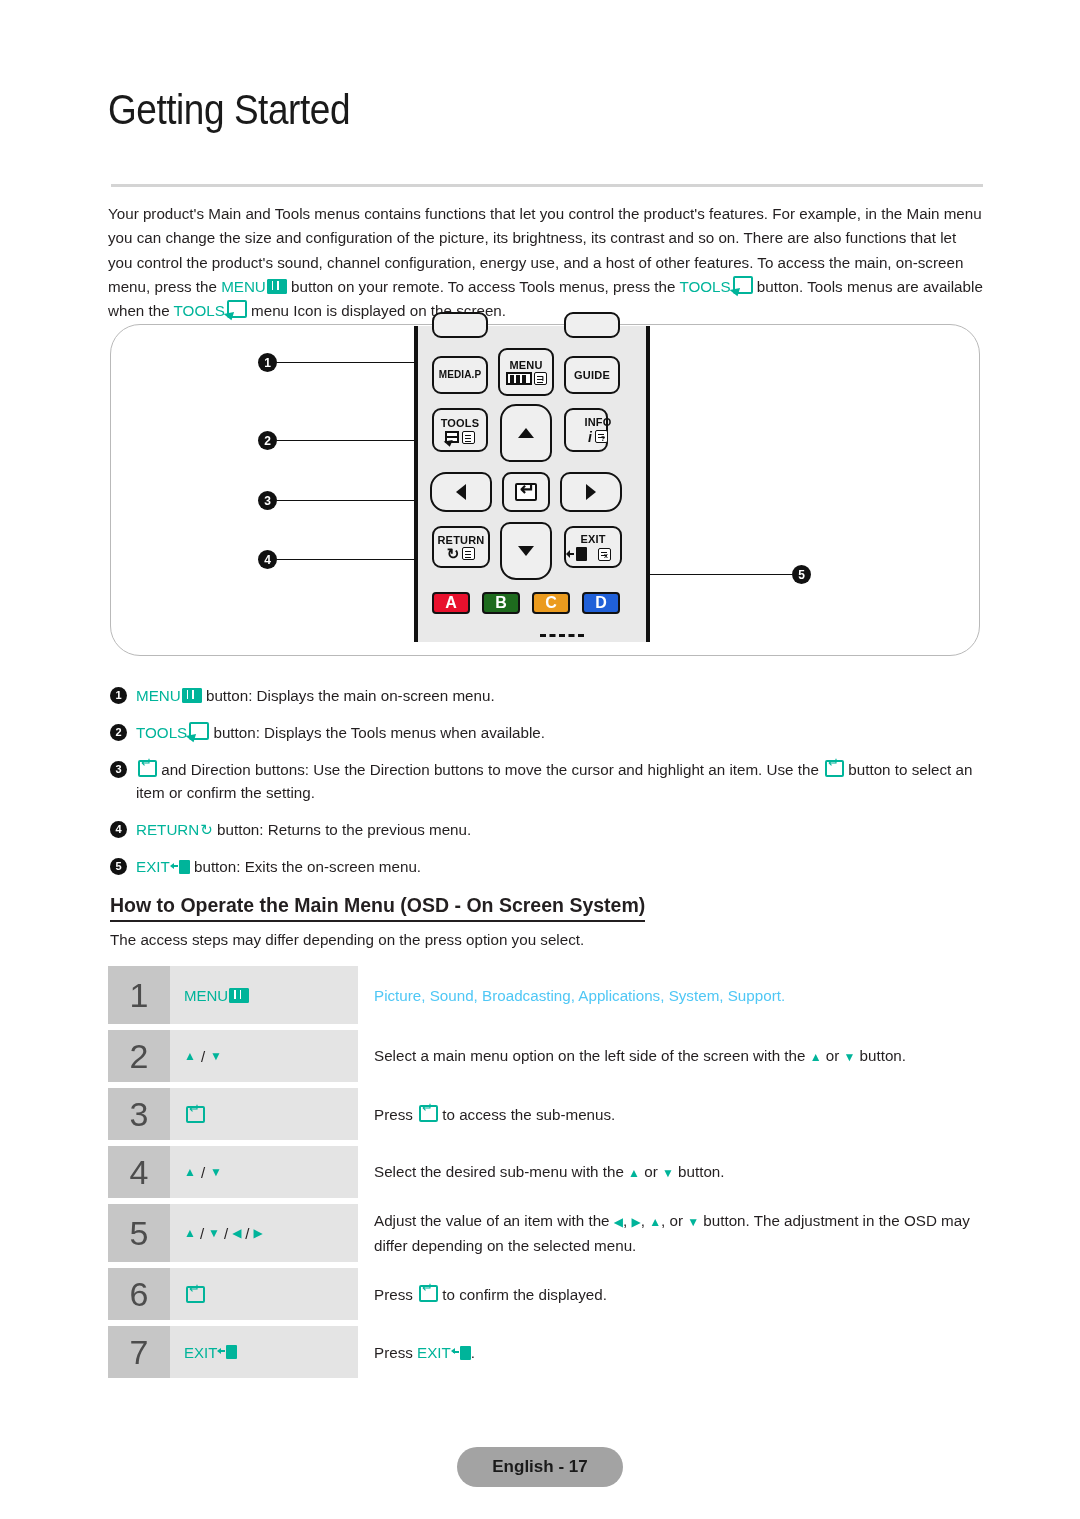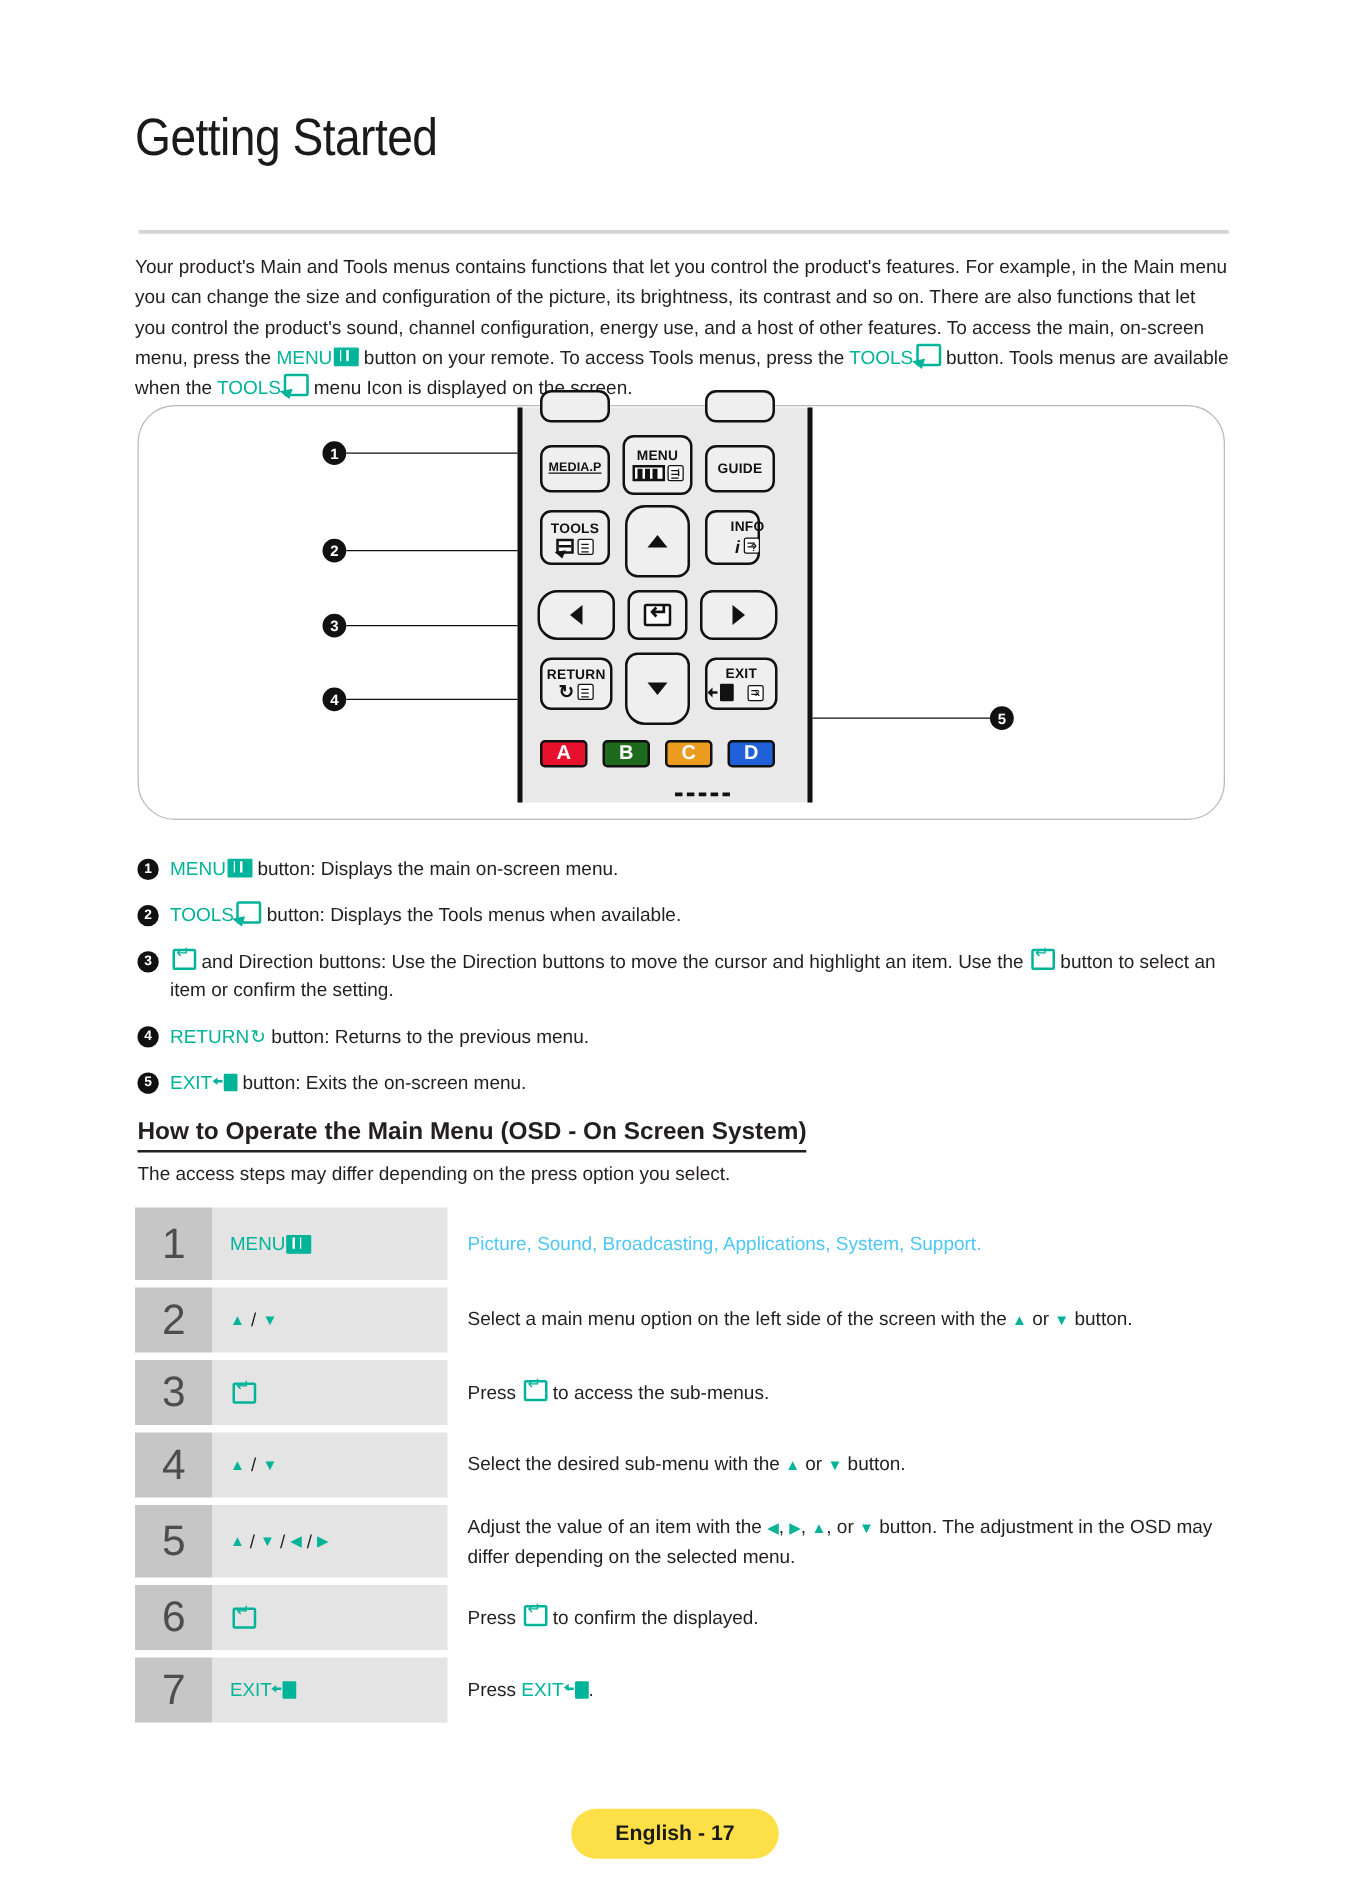--- a/index.html
+++ b/index.html
@@ -101,21 +101,21 @@
     background:#e9e9e9;
     border-left:4px solid #111;border-right:4px solid #111;
     box-sizing:border-box;
   }
   .rbtn{
     position:absolute;background:#efefef;border:2.6px solid #111;
     display:flex;flex-direction:column;align-items:center;justify-content:center;
     font-weight:bold;color:#111;box-sizing:border-box;
   }
   .rbtn .lbl{font-size:11px;letter-spacing:0.2px;line-height:12px;}
-  .rbtn .lbl-sm{font-size:10px;letter-spacing:0.1px;text-decoration:underline;}
+  .rbtn .lbl-sm{font-size:10px;letter-spacing:0.1px;}
 
   .r-round{border-radius:9px;}
 
   
   .top-stub{
     position:absolute;background:#efefef;border:2.6px solid #111;
     border-radius:9px;box-sizing:border-box;
   }
 
   
@@ -224,21 +224,21 @@
     flex:1;padding-left:16px;box-sizing:border-box;
     display:flex;flex-direction:column;justify-content:center;
     font-size:15.2px;line-height:23px;color:#231f20;
   }
   .h-tall{min-height:58px;}
   .h-reg{min-height:52px;}
 
   
   .footer{
     position:absolute;left:457px;top:1431px;width:166px;height:40px;
-    background:#fde047;border-radius:20px;
+    background:#a3a3a3;border-radius:20px;
     display:flex;align-items:center;justify-content:center;
     font-size:17px;font-weight:bold;color:#1a1a1a;
   }
 </style>
 </head>
 <body>
 
 <div class="page">
 
   <div class="chapter-title">Getting Started</div>

